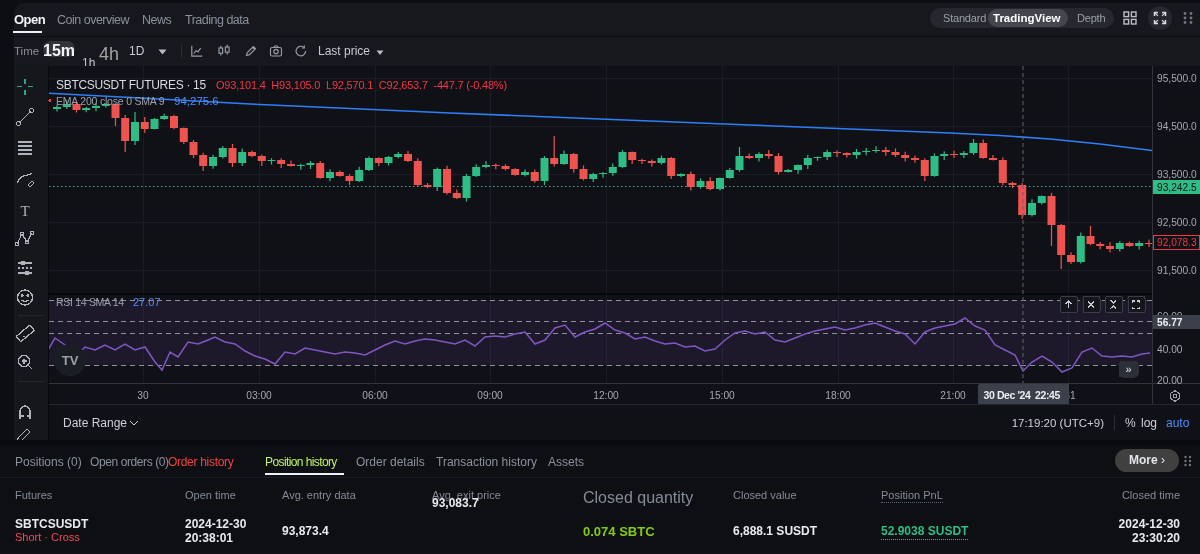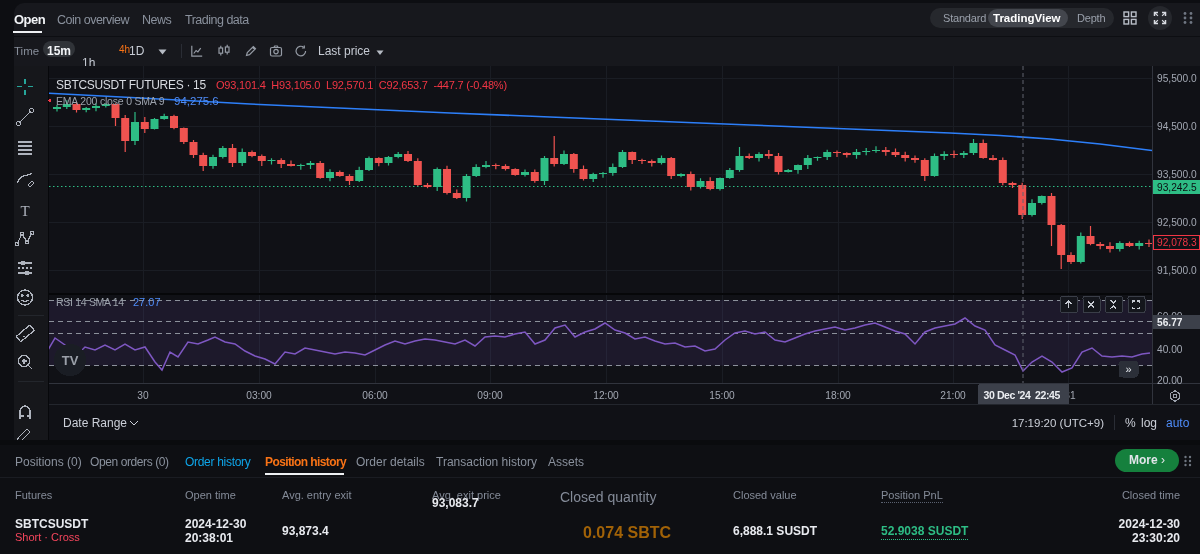--- a/index.html
+++ b/index.html
@@ -34,23 +34,23 @@
     <circle cx="3" cy="2.5" r="1.4"></circle>
     <circle cx="9" cy="2.5" r="1.4"></circle>
     <circle cx="3" cy="7" r="1.4"></circle>
     <circle cx="9" cy="7" r="1.4"></circle>
     <circle cx="3" cy="11.5" r="1.4"></circle>
     <circle cx="9" cy="11.5" r="1.4"></circle>
   </svg>
 
 <div class="abs" style="left:14px;top:37px;width:1186px;height:29px;background:#17181d"></div>
 <div class="abs" style="left:14px;top:45px;font-size:11.5px;color:#878e9a">Time</div>
-<div class="abs" style="left:43px;top:41px;width:32px;height:16px;background:#303338;border-radius:10px;text-align:center;line-height:20px;font-size:12px;font-weight:bold;color:#f2f4f7">15m</div>
+<div class="abs" style="left:43px;top:41px;width:32px;height:16px;background:#303338;border-radius:10px;text-align:center;line-height:20px;font-size:16px;font-weight:bold;color:#f2f4f7">15m</div>
 <div class="abs" style="left:82px;top:56px;font-size:12px;color:#c6cbd4">1h</div>
-<div class="abs" style="left:119px;top:44px;font-size:10px;color:#f97316">4h</div>
+<div class="abs" style="left:99px;top:44px;font-size:18px;color:#a3a3a3">4h</div>
 <div class="abs" style="left:129px;top:44px;font-size:12px;color:#c6cbd4">1D</div>
 <svg class="abs" style="left:158px;top:49px" width="9" height="6" viewBox="0 0 9 6" fill="#b6bbc4">
     <path d="M0.5 0.5 h8 L4.5 5.5 Z"></path>
   </svg>
 <div class="abs" style="left:181px;top:44px;width:1px;height:14px;background:#2a2d35"></div>
 <svg style="position:absolute;left:190px;top:44px" width="14" height="14" viewBox="0 0 14 14" fill="none" stroke="#959ba5" stroke-width="1.2">
     <path d="M1.8 1.8 V12.2 H12.2"></path>
     <path d="M3.8 9.5 l2.3-3 1.8 1.4 2.8-3.7"></path>
   </svg>
 <svg style="position:absolute;left:217px;top:44px" width="14" height="14" viewBox="0 0 14 14" fill="none" stroke="#959ba5" stroke-width="1.2">
@@ -256,48 +256,48 @@
 <line x1="1114.5" y1="349" x2="1114.5" y2="364" stroke="#2a2d35"></line>
 <text x="1125" y="360.5" font-size="12" fill="#ccd0d9" font-family="Liberation Sans,sans-serif">%</text>
 <text x="1141" y="360.5" font-size="12" fill="#ccd0d9" font-family="Liberation Sans,sans-serif">log</text>
 <text x="1166" y="360.5" font-size="12" fill="#4f8df9" font-family="Liberation Sans,sans-serif">auto</text>
 <line x1="49" y1="338.5" x2="1200" y2="338.5" stroke="#23262d"></line>
 </svg>
 
 <div class="abs" style="left:0;top:440px;width:1200px;height:114px;background:#0e0f13;border-top:5px solid #0a0b0e"></div>
 <div class="abs" style="left:15px;top:455px;font-size:12px;color:#8a919d">Positions (0)</div>
 <div class="abs" style="left:90px;top:455px;font-size:12px;letter-spacing:-0.4px;color:#8a919d">Open orders (0)</div>
-<div class="abs" style="left:185px;top:455px;font-size:12px;letter-spacing:-0.3px;color:#0ea5e9">Order history</div>
-<div class="abs" style="left:265px;top:455px;font-size:12px;letter-spacing:-0.6px;font-weight:bold;color:#f97316">Position history</div>
+<div class="abs" style="left:168px;top:455px;font-size:12px;letter-spacing:-0.3px;color:#ef4444">Order history</div>
+<div class="abs" style="left:265px;top:455px;font-size:12px;letter-spacing:-0.6px;font-weight:normal;color:#bef264">Position history</div>
 <div class="abs" style="left:265px;top:473px;width:79px;height:2px;background:#eef0f3"></div>
 <div class="abs" style="left:356px;top:455px;font-size:12px;color:#8a919d">Order details</div>
 <div class="abs" style="left:436px;top:455px;font-size:12px;color:#8a919d">Transaction history</div>
 <div class="abs" style="left:548px;top:455px;font-size:12px;color:#8a919d">Assets</div>
-<div class="abs" style="left:1115px;top:449px;width:64px;height:23px;background:#15803d;border-radius:11.5px;font-size:12px;font-weight:bold;color:#e2e5ea;text-align:center;line-height:23px">More <span style="font-weight:normal">›</span></div>
+<div class="abs" style="left:1115px;top:449px;width:64px;height:23px;background:#404040;border-radius:11.5px;font-size:12px;font-weight:bold;color:#e2e5ea;text-align:center;line-height:23px">More <span style="font-weight:normal">›</span></div>
 <svg class="abs" style="left:1183px;top:455px" width="12" height="12" viewBox="0 0 12 12" fill="#6f7682">
     <circle cx="2.5" cy="2" r="1.2"></circle>
     <circle cx="7" cy="2" r="1.2"></circle>
     <circle cx="2.5" cy="6" r="1.2"></circle>
     <circle cx="7" cy="6" r="1.2"></circle>
     <circle cx="2.5" cy="10" r="1.2"></circle>
     <circle cx="7" cy="10" r="1.2"></circle>
   </svg>
 <div class="abs" style="left:0;top:477px;width:1200px;height:1px;background:#1a1c22"></div>
 
 <div class="abs" style="left:15px;top:489px;font-size:11px;color:#848b98">Futures</div>
 <div class="abs" style="left:185px;top:489px;font-size:11px;color:#848b98">Open time</div>
-<div class="abs" style="left:282px;top:489px;font-size:11px;color:#848b98">Avg. entry exit</div>
+<div class="abs" style="left:282px;top:489px;font-size:11px;color:#848b98">Avg. entry data</div>
 <div class="abs" style="left:432px;top:489px;font-size:11px;color:#848b98">Avg. exit price</div>
-<div class="abs" style="left:560px;top:489px;font-size:14px;color:#848b98">Closed quantity</div>
+<div class="abs" style="left:583px;top:489px;font-size:16px;color:#848b98">Closed quantity</div>
 <div class="abs" style="left:733px;top:489px;font-size:11px;color:#848b98">Closed value</div>
 <div class="abs" style="left:881px;top:489px;font-size:11px;color:#848b98;border-bottom:1px dotted #5a6170;padding-bottom:1px">Position PnL</div>
 <div class="abs" style="right:20px;top:489px;font-size:11px;color:#848b98">Closed time</div>
 
 <div class="abs" style="left:15px;top:517px;font-size:12px;font-weight:bold;color:#e8eaef">SBTCSUSDT</div>
 <div class="abs" style="left:15px;top:531px;font-size:11px;color:#f6465d">Short · Cross</div>
 <div class="abs" style="left:185px;top:517px;font-size:12px;font-weight:bold;color:#e8eaef">2024-12-30</div>
 <div class="abs" style="left:185px;top:531px;font-size:12px;font-weight:bold;color:#e8eaef">20:38:01</div>
 <div class="abs" style="left:282px;top:524px;font-size:12px;font-weight:bold;color:#e8eaef">93,873.4</div>
 <div class="abs" style="left:432px;top:496px;font-size:12px;font-weight:bold;color:#e8eaef">93,083.7</div>
-<div class="abs" style="left:583px;top:524px;font-size:16px;font-weight:bold;color:#a16207">0.074 SBTC</div>
+<div class="abs" style="left:583px;top:524px;font-size:13px;font-weight:bold;color:#84cc16">0.074 SBTC</div>
 <div class="abs" style="left:733px;top:524px;font-size:12px;font-weight:bold;color:#e8eaef">6,888.1 SUSDT</div>
 <div class="abs" style="left:881px;top:524px;font-size:12px;font-weight:bold;color:#2ebd85;border-bottom:1px dotted #2ebd85;padding-bottom:1px">52.9038 SUSDT</div>
 <div class="abs" style="right:20px;top:517px;font-size:12px;font-weight:bold;color:#e8eaef;text-align:right">2024-12-30</div>
 <div class="abs" style="right:20px;top:531px;font-size:12px;font-weight:bold;color:#e8eaef;text-align:center">23:30:20</div>
 </body></html>

